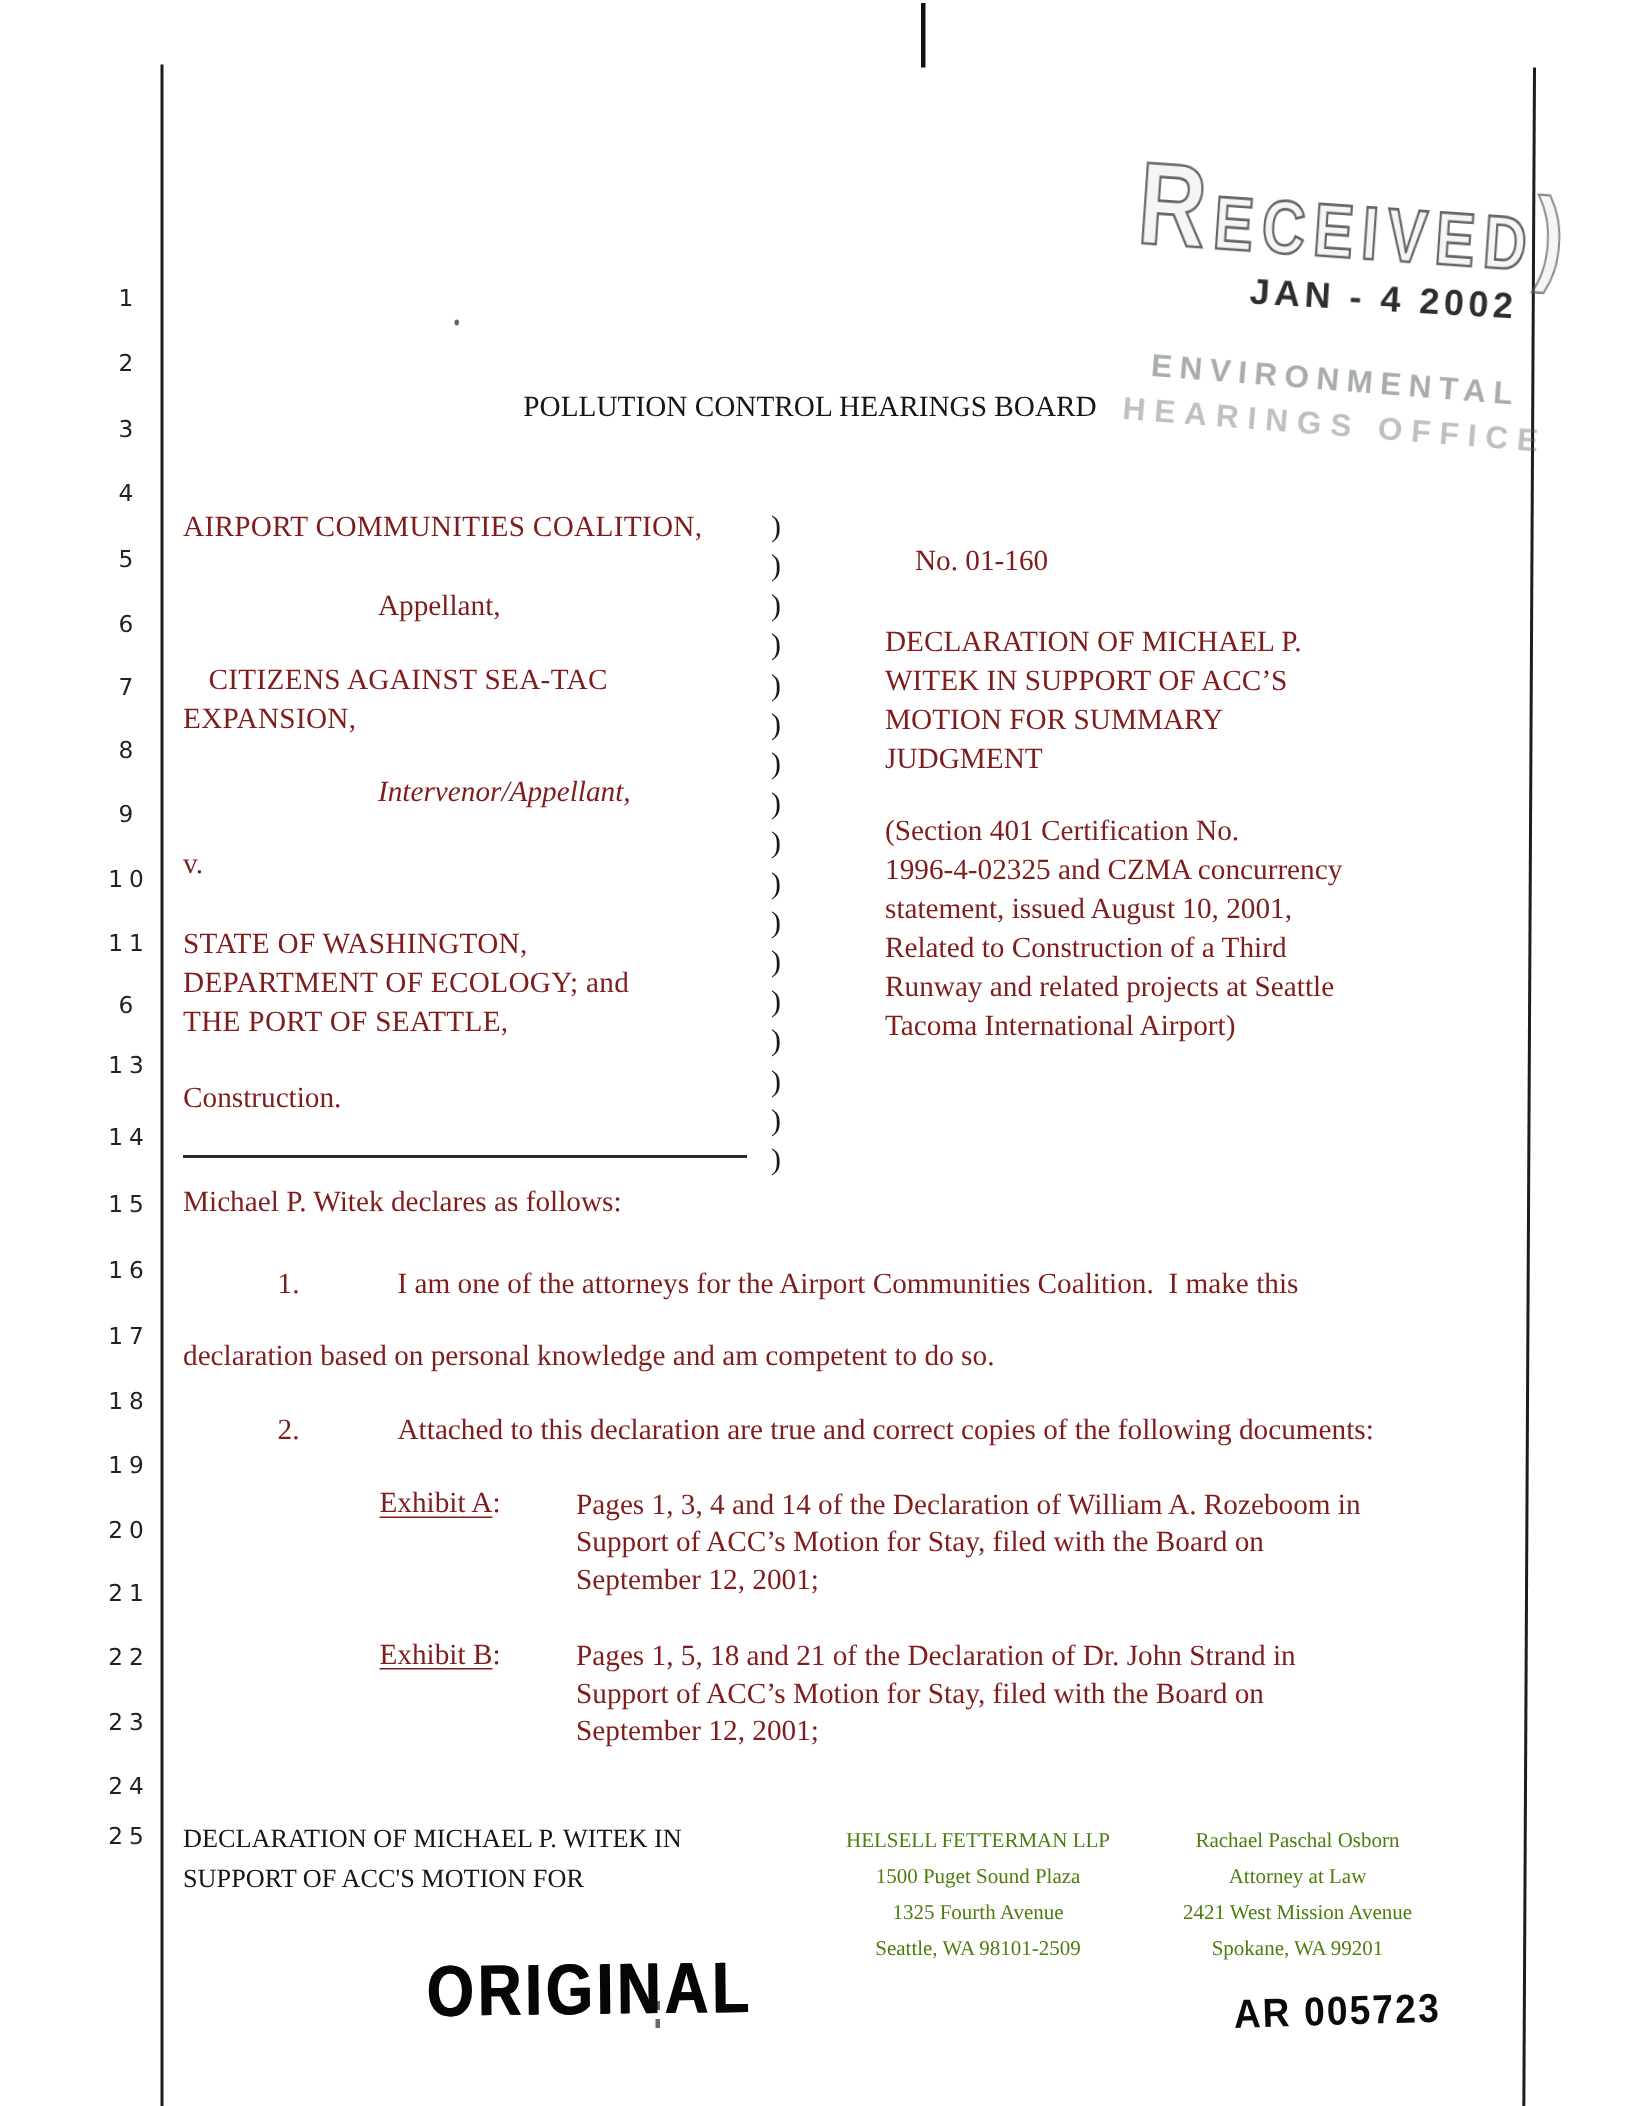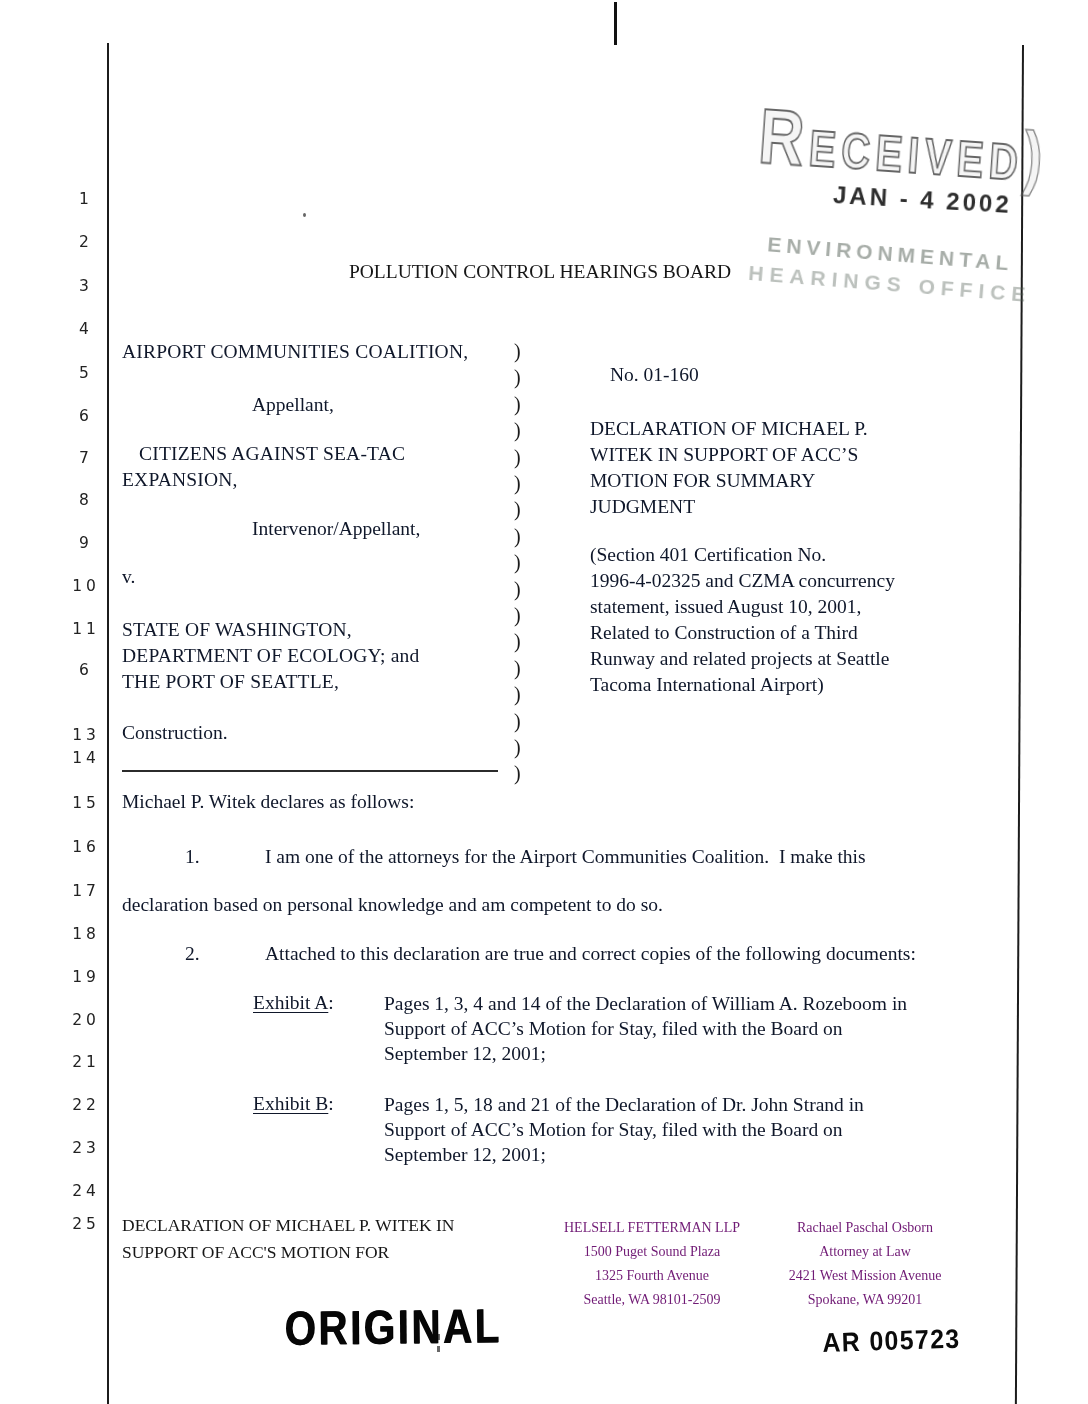--- a/index.html
+++ b/index.html
@@ -4,21 +4,21 @@
 <style>
   html,body{margin:0;padding:0;background:#e8e8e8;}
   .page{
     position:relative;
     width:1088px;height:1404px;
     background:#ffffff;
     overflow:hidden;
     font-family:"Liberation Serif",serif;
     color:#161616;
   }
-  .t{position:absolute;font-family:"Liberation Serif",serif;font-size:19.5px;color:#0f172a;white-space:nowrap;line-height:1.25;}
+  .t{position:absolute;font-family:"Liberation Serif",serif;font-size:19.5px;color:#7f1d1d;white-space:nowrap;line-height:1.25;}
   .pre{white-space:pre;}
   .caps{letter-spacing:.2px;}
   
   .fold-mark{position:absolute;left:614px;top:2px;width:3px;height:43px;background:#111;}
   .left-rule{position:absolute;left:107px;top:43px;width:2px;height:1361px;background:#1c1c1c;}
   .right-rule{position:absolute;left:1022px;top:45px;width:2px;height:1359px;background:#1c1c1c;transform:rotate(0.3deg);transform-origin:top center;}
   .speck{position:absolute;background:rgba(20,20,20,.65);border-radius:50%;}
   .colon-artifact{position:absolute;left:437px;top:1334px;width:4px;height:22px;}
   .colon-artifact::before,.colon-artifact::after{content:"";position:absolute;left:0;width:3px;height:6px;background:rgba(40,40,40,.7);}
   .colon-artifact::before{top:0;}
@@ -62,21 +62,21 @@
   }
   .office-stamp .line2{display:block;color:rgba(80,92,82,.38);letter-spacing:6px;}
   
   .court-title{position:absolute;left:122px;top:258px;width:836px;text-align:center;font-size:19.5px;line-height:28px;white-space:nowrap;}
   .respondents-underline{position:absolute;left:122px;top:770px;width:376px;height:2px;background:#2b2b2b;}
   .exhibit-label{text-decoration:underline;text-underline-offset:3px;}
   .multiline{line-height:26px;}
   .exline{line-height:25px;}
   
   .footer-doc-title{position:absolute;left:122px;top:1212px;font-size:17.5px;line-height:27px;white-space:nowrap;}
-  .firm{position:absolute;text-align:center;font-size:14px;line-height:24px;white-space:nowrap;color:#701a75;}
+  .firm{position:absolute;text-align:center;font-size:14px;line-height:24px;white-space:nowrap;color:#4d7c0f;}
   .original-stamp{
     position:absolute;left:284px;top:1301px;
     font-family:"Liberation Sans",sans-serif;font-weight:700;
     font-size:48px;letter-spacing:3px;color:#060606;
     transform:scaleX(.84) rotate(-.6deg);transform-origin:left top;
     text-shadow:1px 0 0 #000;white-space:nowrap;
   }
   .bates-number{
     position:absolute;left:822px;top:1328px;
     font-family:"Liberation Sans",sans-serif;font-weight:700;
@@ -101,21 +101,21 @@
       <div class="line-number" style="top: 277px;">3</div>
       <div class="line-number" style="top: 320px;">4</div>
       <div class="line-number" style="top: 364px;">5</div>
       <div class="line-number" style="top: 407px;">6</div>
       <div class="line-number" style="top: 449px;">7</div>
       <div class="line-number" style="top: 491px;">8</div>
       <div class="line-number" style="top: 534px;">9</div>
       <div class="line-number" style="top: 577px;">10</div>
       <div class="line-number" style="top: 620px;">11</div>
       <div class="line-number" style="top: 661px;">6</div>
-      <div class="line-number" style="top: 726px;">13</div>
+      <div class="line-number" style="top: 701px;">13</div>
       <div class="line-number" style="top: 749px;">14</div>
       <div class="line-number" style="top: 794px;">15</div>
       <div class="line-number" style="top: 838px;">16</div>
       <div class="line-number" style="top: 882px;">17</div>
       <div class="line-number" style="top: 925px;">18</div>
       <div class="line-number" style="top: 968px;">19</div>
       <div class="line-number" style="top: 1011px;">20</div>
       <div class="line-number" style="top: 1053px;">21</div>
       <div class="line-number" style="top: 1096px;">22</div>
       <div class="line-number" style="top: 1139px;">23</div>
@@ -131,21 +131,21 @@
   </div>
 
   <div class="court-title">
     <div>POLLUTION CONTROL HEARINGS BOARD</div>
   </div>
 
   <div class="t caps" style="left:122px;top:340px;">AIRPORT COMMUNITIES COALITION,</div>
   <div class="t" style="left:252px;top:393px;">Appellant,</div>
   <div class="t caps" style="left:122px;top:442px;margin-left:17px;">CITIZENS AGAINST SEA-TAC</div>
   <div class="t caps" style="left:122px;top:468px;">EXPANSION,</div>
-  <div class="t" style="left:252px;top:517px;">Intervenor/Appellant,</div>
+  <div class="t" style="left:252px;top:517px;font-style:italic;">Intervenor/Appellant,</div>
   <div class="t" style="left:122px;top:565px;">v.</div>
   <div class="t caps" style="left:122px;top:618px;text-align:right;">STATE OF WASHINGTON,</div>
   <div class="t caps" style="left:122px;top:644px;">DEPARTMENT OF ECOLOGY; and</div>
   <div class="t caps" style="left:122px;top:670px;">THE PORT OF SEATTLE,</div>
   <div class="t" style="left:122px;top:721px;">Construction.</div>
   <div class="respondents-underline"></div>
 
   <div id="paren-column">
       <div class="paren" style="top: 340px;">)</div>
       <div class="paren" style="top: 366.4px;">)</div>

